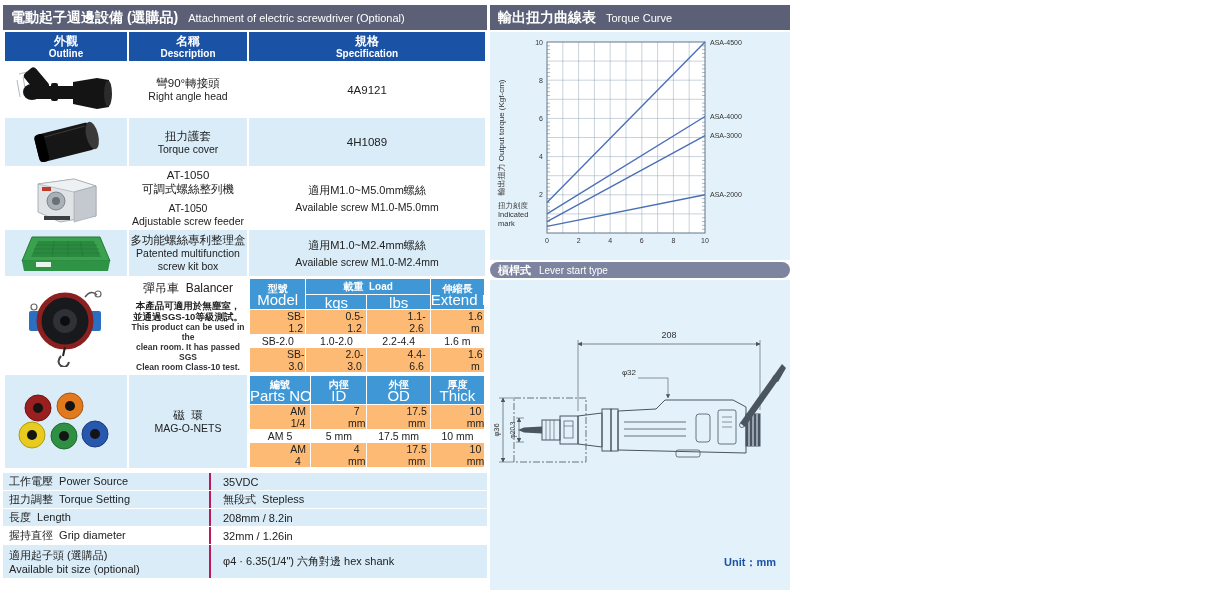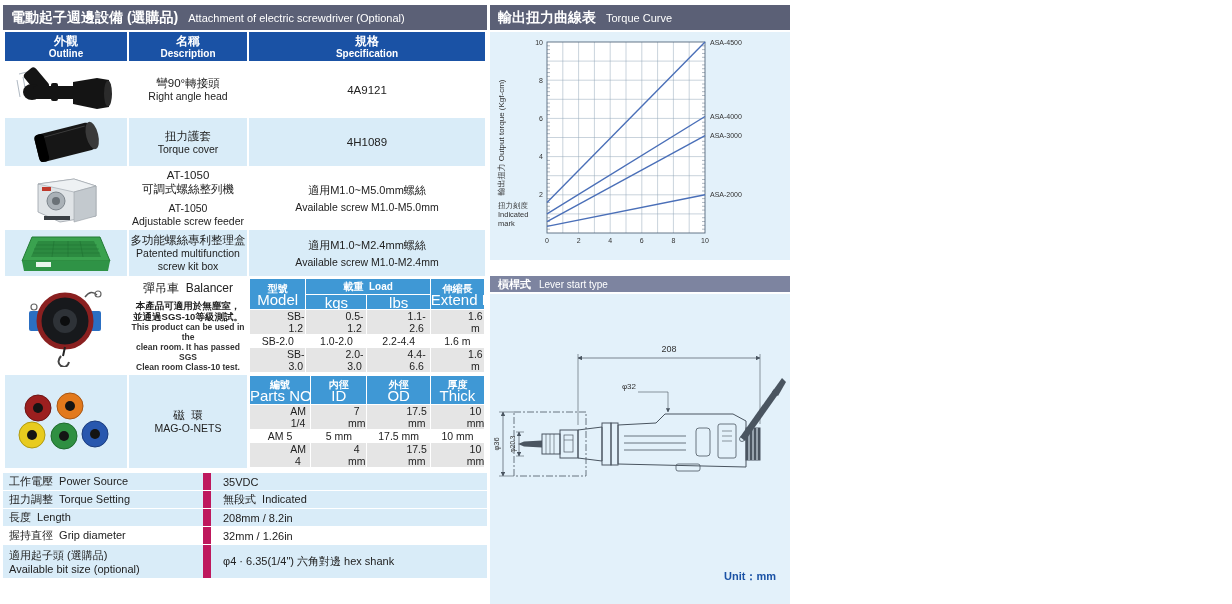--- a/index.html
+++ b/index.html
@@ -31,35 +31,35 @@
   .bal-title{font-size:12px;margin-bottom:3px;white-space:pre-wrap;}
   .bal-zh{font-size:9.5px;font-weight:bold;line-height:11px;}
   .bal-en{font-size:8.5px;line-height:10px;color:#333;font-weight:bold;}
 
   
   table.sub{border-collapse:separate;border-spacing:1px;width:100%;height:100%;table-layout:fixed;background:#fff;}
   table.sub th{background:#3f98d5;color:#fff;padding:0;}
   table.sub td{padding:0;text-align:center;vertical-align:middle;font-size:10.5px;color:#222;}
   .sh-zh{font-size:10px;font-weight:bold;line-height:11.5px;white-space:pre;}
   .sh-en{font-size:15px;font-weight:normal;line-height:11px;white-space:pre;}
-  tr.sub-alt td{background:#e5e5e5;padding-left:36px;}
+  tr.sub-alt td{background:#fdba74;padding-left:36px;}
   tr.sub-wht td{background:#fff;}
 
   
   .specs{width:484px;margin-top:3px;}
   .spec-row{display:flex;align-items:center;min-height:17px;font-size:11px;border-bottom:1px solid #fff;}
   .spec-row.alt{background:#d9ecf8;}
-  .s-label{width:208px;padding-left:6px;box-sizing:border-box;border-right:8px solid #be185d;white-space:pre-wrap;align-self:stretch;display:flex;flex-direction:column;justify-content:center;}
+  .s-label{width:208px;padding-left:6px;box-sizing:border-box;border-right:2px solid #be185d;white-space:pre-wrap;align-self:stretch;display:flex;flex-direction:column;justify-content:center;}
   .s-value{padding-left:12px;white-space:pre-wrap;}
   .spec-row.tall{min-height:33px;}
 
   
   .right-panel{position:absolute;left:490px;top:5px;width:300px;}
   .chart-panel{height:228px;background:#e3f1fa;margin-top:2px;position:relative;}
-  .lever-bar{height:16px;background:#7d84a0;margin-top:16px;}
+  .lever-bar{height:16px;background:#7d84a0;margin-top:2px;border-radius:8px;}
   .lever-zh{font-weight:bold;font-size:11px;margin-right:8px;white-space:pre;}
   .lever-en{font-size:10px;white-space:pre;}
   .drawing-panel{height:310px;background:#e3f1fa;margin-top:2px;position:relative;}
   .unit{position:absolute;right:14px;bottom:20px;color:#1a52a5;font-weight:bold;font-size:11px;white-space:pre;}
   .draw-svg{position:absolute;left:0;top:0;}
   svg{display:block;}
   .outline-img{margin:0 auto;}
 </style>
 </head>
 <body>
@@ -341,21 +341,21 @@
     </tbody>
       </table>
 
     <div class="specs">
       <div class="spec-row alt">
         <div class="s-label">工作電壓  Power Source</div>
         <div class="s-value">35VDC</div>
       </div>
       <div class="spec-row alt">
         <div class="s-label">扭力調整  Torque Setting</div>
-        <div class="s-value">無段式  Indicated</div>
+        <div class="s-value">無段式  Stepless</div>
       </div>
       <div class="spec-row alt">
         <div class="s-label">長度  Length</div>
         <div class="s-value">208mm / 8.2in</div>
       </div>
       <div class="spec-row">
         <div class="s-label">握持直徑  Grip diameter</div>
         <div class="s-value">32mm / 1.26in</div>
       </div>
       <div class="spec-row alt tall">

